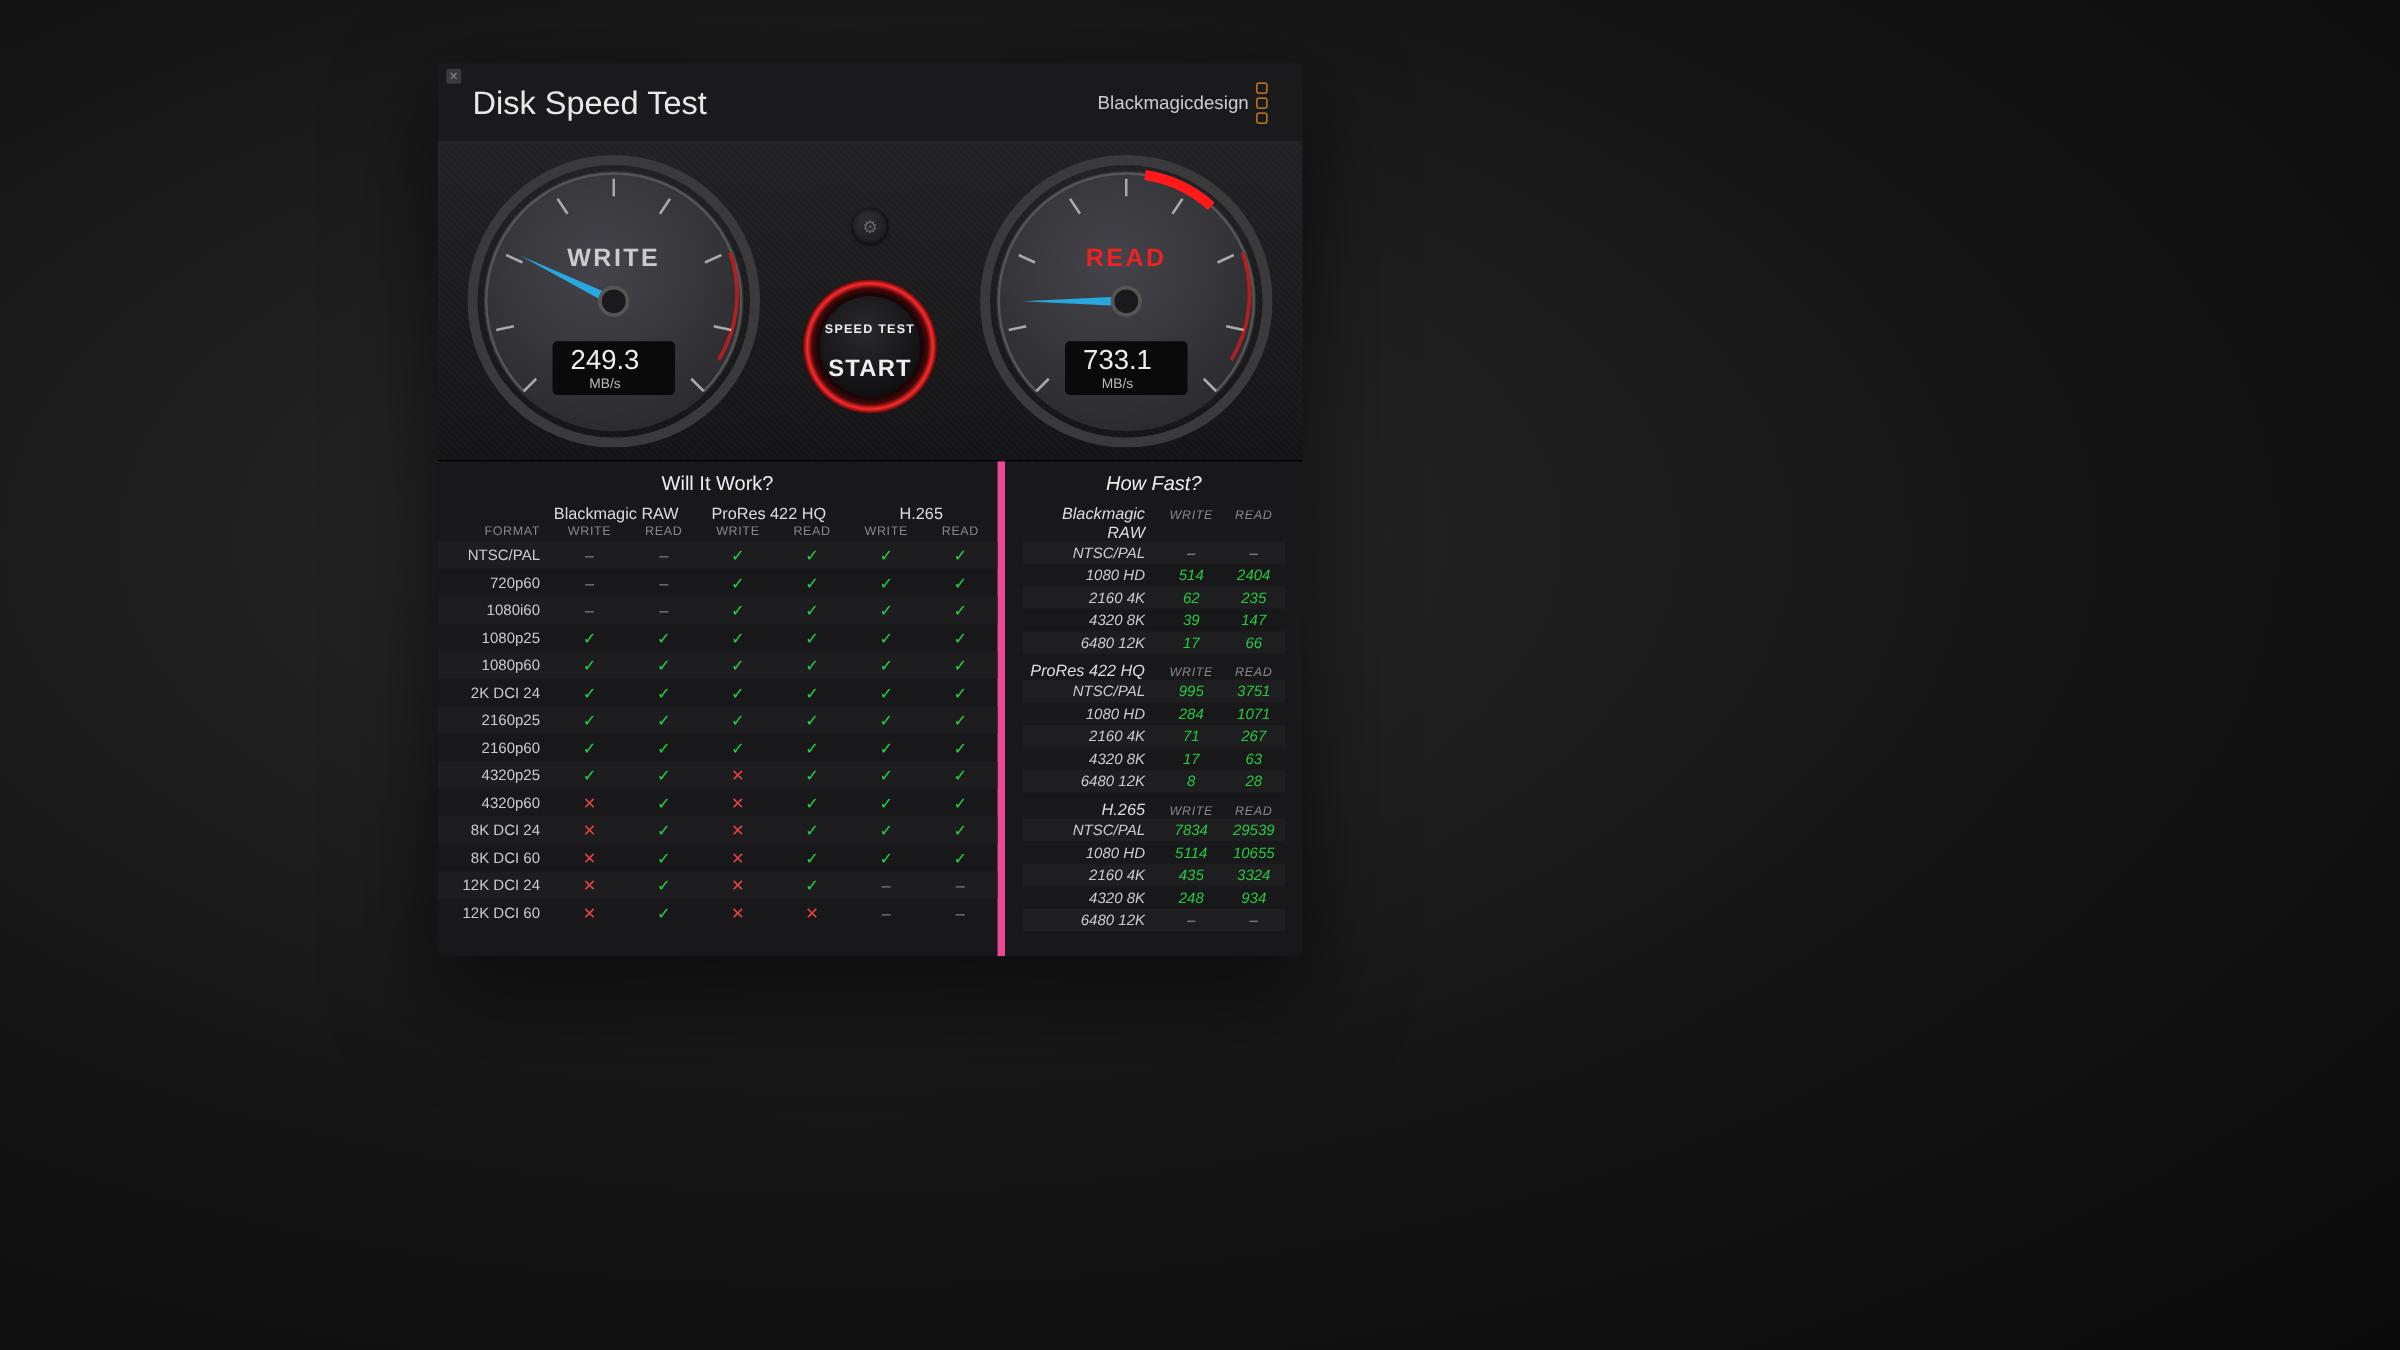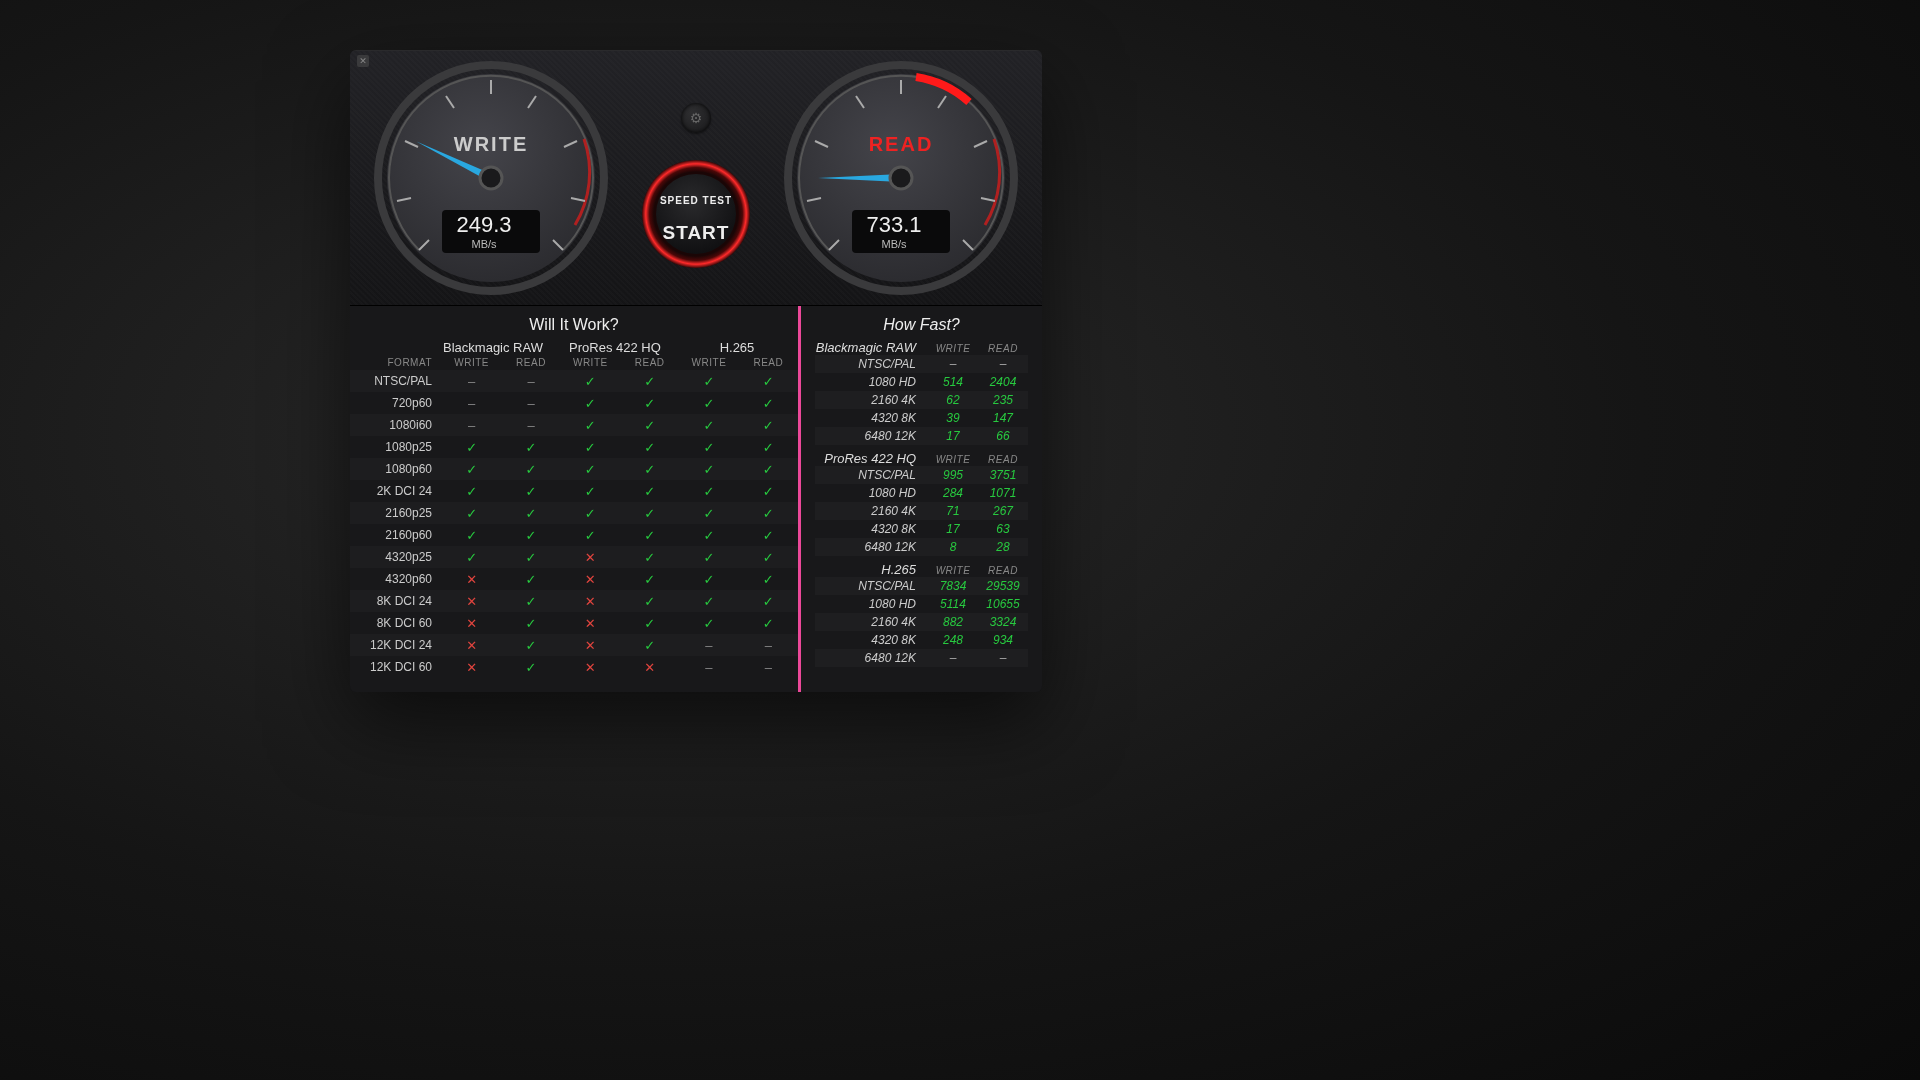--- a/index.html
+++ b/index.html
@@ -117,21 +117,21 @@
     cursor: pointer;
     display: flex; align-items: center; justify-content: center;
     color: #666; font-size: 14px;
   }
 
   .results {
     display: flex;
     background: #18181a;
   }
   .panel { padding: 10px 0 14px 0; }
-  .panel.left  { width: 448px; border-right: 3px solid #ec4899; }
+  .panel.left  { width: 448px; border-right: 6px solid #ec4899; }
   .panel.right { flex: 1; font-style: italic; }
   .panel-title {
     text-align: center;
     color: #eee;
     font-size: 16px;
     font-weight: 500;
     margin-bottom: 6px;
   }
 
   
@@ -188,20 +188,31 @@
   .green { color: #27c93f; }
   .gray  { color: #999; }
 
 </style>
 </head>
 <body>
 
 <div class="window">
   <div class="close-btn">✕</div>
 
+  <div class="header">
+    <div class="title">Disk Speed Test</div>
+    <div class="brand">
+      <span class="brand-text">Blackmagicdesign</span>
+      <span class="brand-dots">
+        <span></span>
+          <span></span>
+          <span></span>
+      </span>
+    </div>
+  </div>
 
   <div class="gauge-area">
 
     <div class="gauge left">
       <svg viewBox="0 0 234 234" width="234" height="234">
         <circle cx="117" cy="117" r="113" fill="none" stroke="#3a3a3c" stroke-width="8"></circle>
         <circle cx="117" cy="117" r="104" fill="url(#gface)"></circle>
         <defs>
           <radialGradient id="gface" cx="45%" cy="35%" r="70%">
             <stop offset="0%" stop-color="#44444a"></stop>
@@ -524,21 +535,21 @@
               <div class="val green">7834</div>
               <div class="val green">29539</div>
             </div>
             <div class="hf-row">
               <div class="name">1080 HD</div>
               <div class="val green">5114</div>
               <div class="val green">10655</div>
             </div>
             <div class="hf-row">
               <div class="name">2160 4K</div>
-              <div class="val green">882</div>
+              <div class="val green">435</div>
               <div class="val green">3324</div>
             </div>
             <div class="hf-row">
               <div class="name">4320 8K</div>
               <div class="val green">248</div>
               <div class="val green">934</div>
             </div>
             <div class="hf-row">
               <div class="name">6480 12K</div>
               <div class="val gray">–</div>

